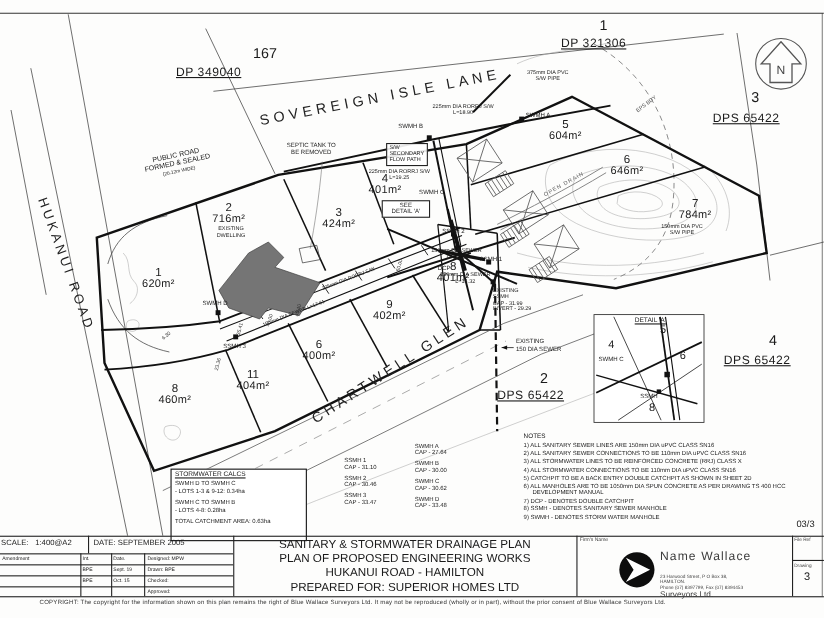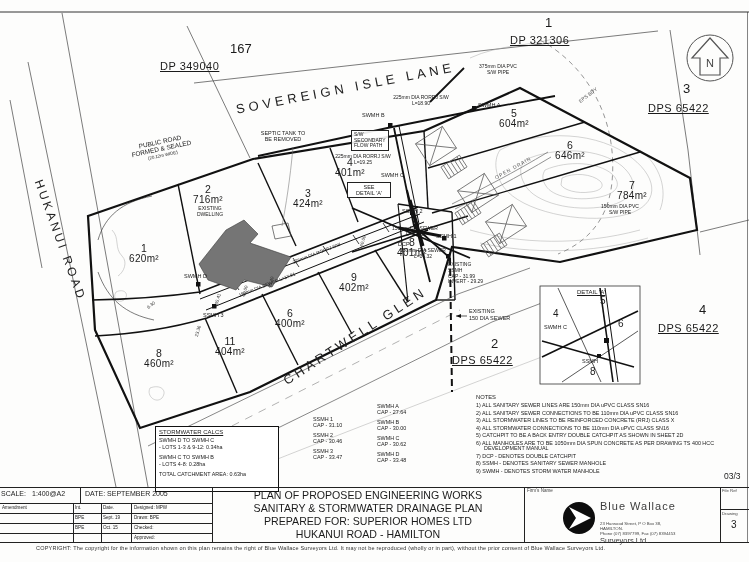--- a/index.html
+++ b/index.html
@@ -431,32 +431,32 @@
   <span class="tb-lbl t4" style="left:75px;top:515px;">BPE</span>
   <span class="tb-lbl t4" style="left:103px;top:515px;">Sept. 19</span>
   <span class="tb-lbl t4" style="left:75px;top:525px;">BPE</span>
   <span class="tb-lbl t4" style="left:103px;top:525px;">Oct. 15</span>
   <span class="tb-lbl t4" style="left:134px;top:505px;">Designed: MPW</span>
   <span class="tb-lbl t4" style="left:134px;top:515px;">Drawn: BPE</span>
   <span class="tb-lbl t4" style="left:134px;top:525px;">Checked:</span>
   <span class="tb-lbl t4" style="left:134px;top:535px;">Approved:</span>
 
   <div class="tb-lbl c" style="left:214px;top:489px;width:308px;font-size:10.6px;line-height:1.22;">
+    <div>SANITARY &amp; STORMWATER DRAINAGE PLAN</div>
     <div>PLAN OF PROPOSED ENGINEERING WORKS</div>
-    <div>SANITARY &amp; STORMWATER DRAINAGE PLAN</div>
+    <div>HUKANUI ROAD - HAMILTON</div>
     <div>PREPARED FOR: SUPERIOR HOMES LTD</div>
-    <div>HUKANUI ROAD - HAMILTON</div>
   </div>
 
   <span class="tb-lbl t4" style="left:527px;top:488px;color:#444;">Firm's Name</span>
   <svg width="36" height="36" style="position:absolute;left:561px;top:500px;">
     <circle cx="18" cy="18" r="16" fill="#0d0d0d"></circle>
     <path d="M8,7 L30,18 L8,29 L15,18 Z" fill="#fff"></path>
   </svg>
-  <span class="tb-lbl" style="left:600px;top:500px;font-size:11px;color:#3c3c3c;letter-spacing:1px;">Blue Wallace</span>
+  <span class="tb-lbl" style="left:600px;top:500px;font-size:11px;color:#3c3c3c;letter-spacing:1px;">Name Wallace</span>
   <span class="tb-lbl" style="left:600px;top:512px;font-size:7.5px;color:#3c3c3c;margin-top:24px;">Surveyors Ltd.</span>
   <span class="tb-lbl" style="left:600px;top:521px;font-size:4.3px;color:#444;">23 Harwood Street, P O Box 38,</span>
   <span class="tb-lbl" style="left:600px;top:526px;font-size:4.3px;color:#444;">HAMILTON.</span>
   <span class="tb-lbl" style="left:600px;top:531px;font-size:4.3px;color:#444;">Phone (07) 8397799, Fax (07) 8394453</span>
 
   <span class="tb-lbl" style="left:722px;top:488px;font-size:4.3px;color:#444;">File Ref</span>
   <span class="tb-lbl" style="left:724px;top:471px;font-size:8.5px;">03/3</span>
   <span class="tb-lbl" style="left:722px;top:511px;font-size:4.3px;color:#444;">Drawing</span>
   <span class="tb-lbl" style="left:731px;top:519px;font-size:10px;">3</span>
 

